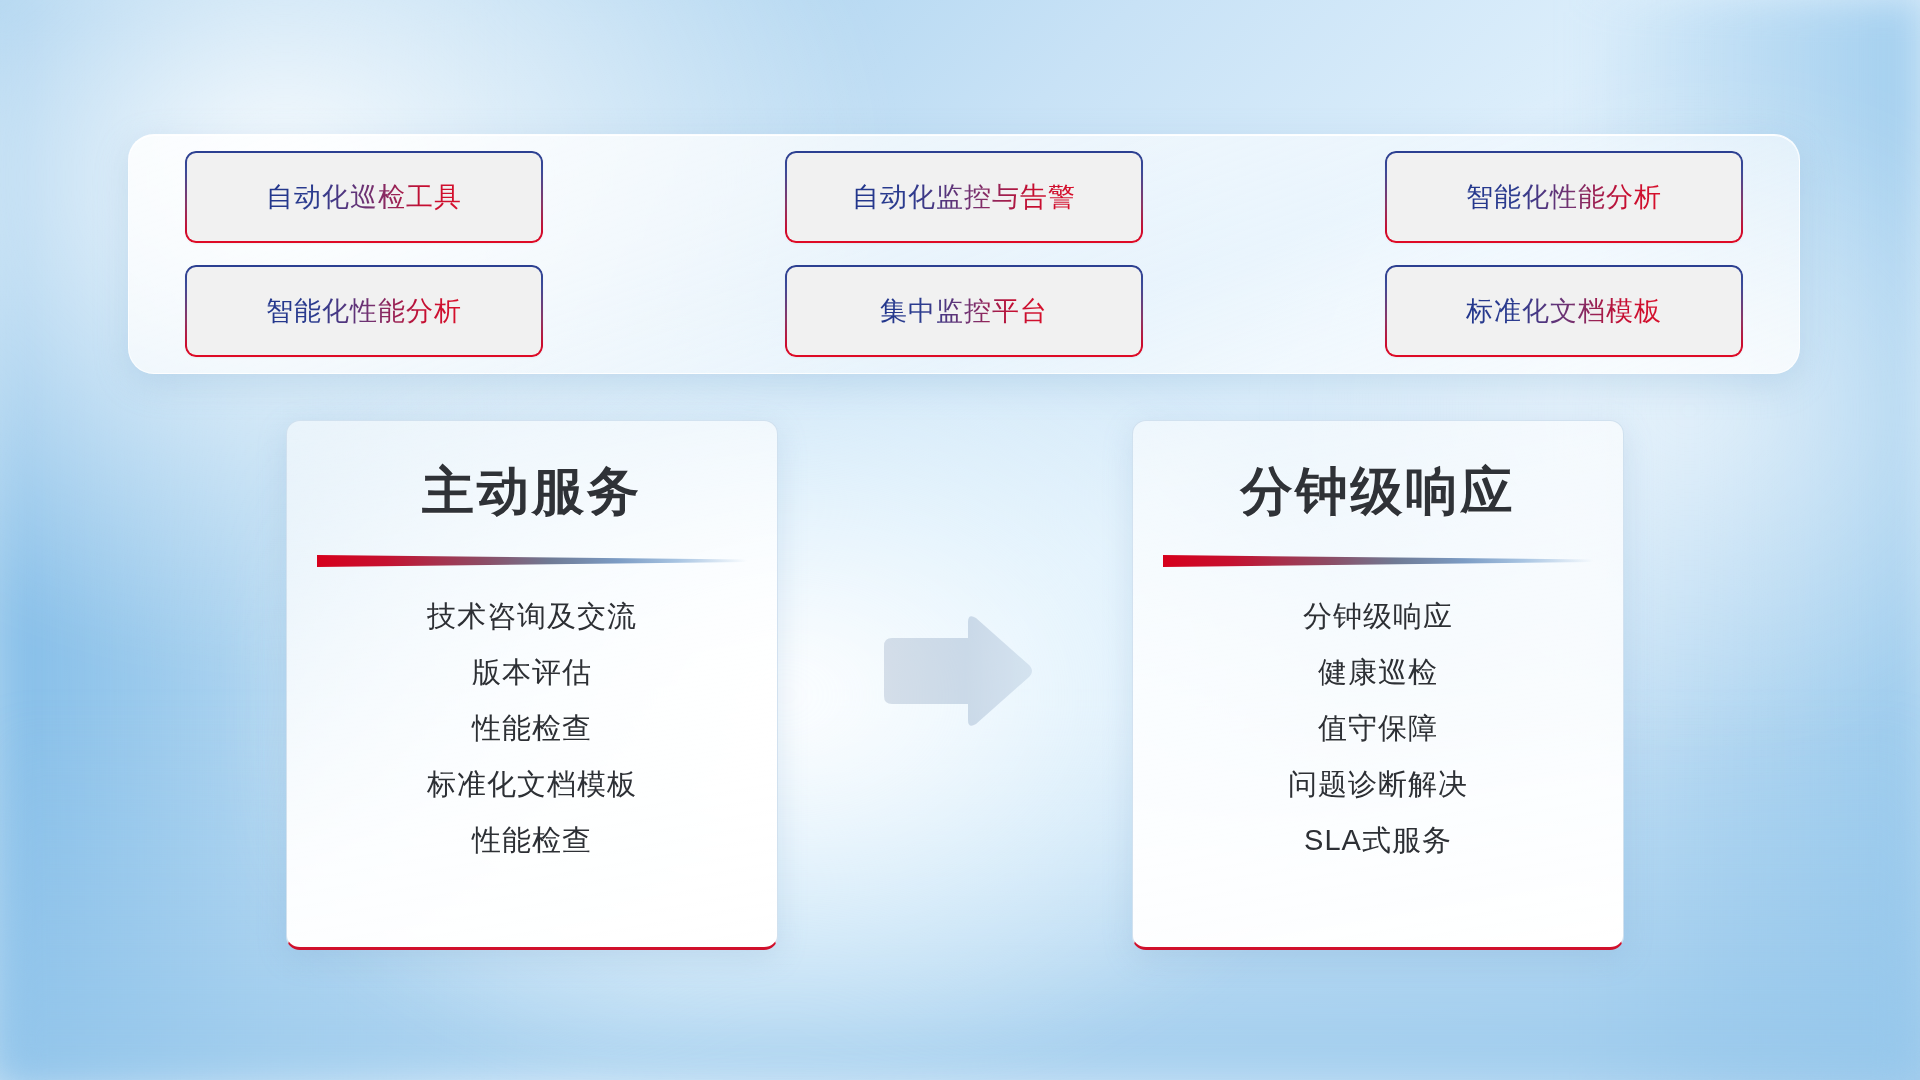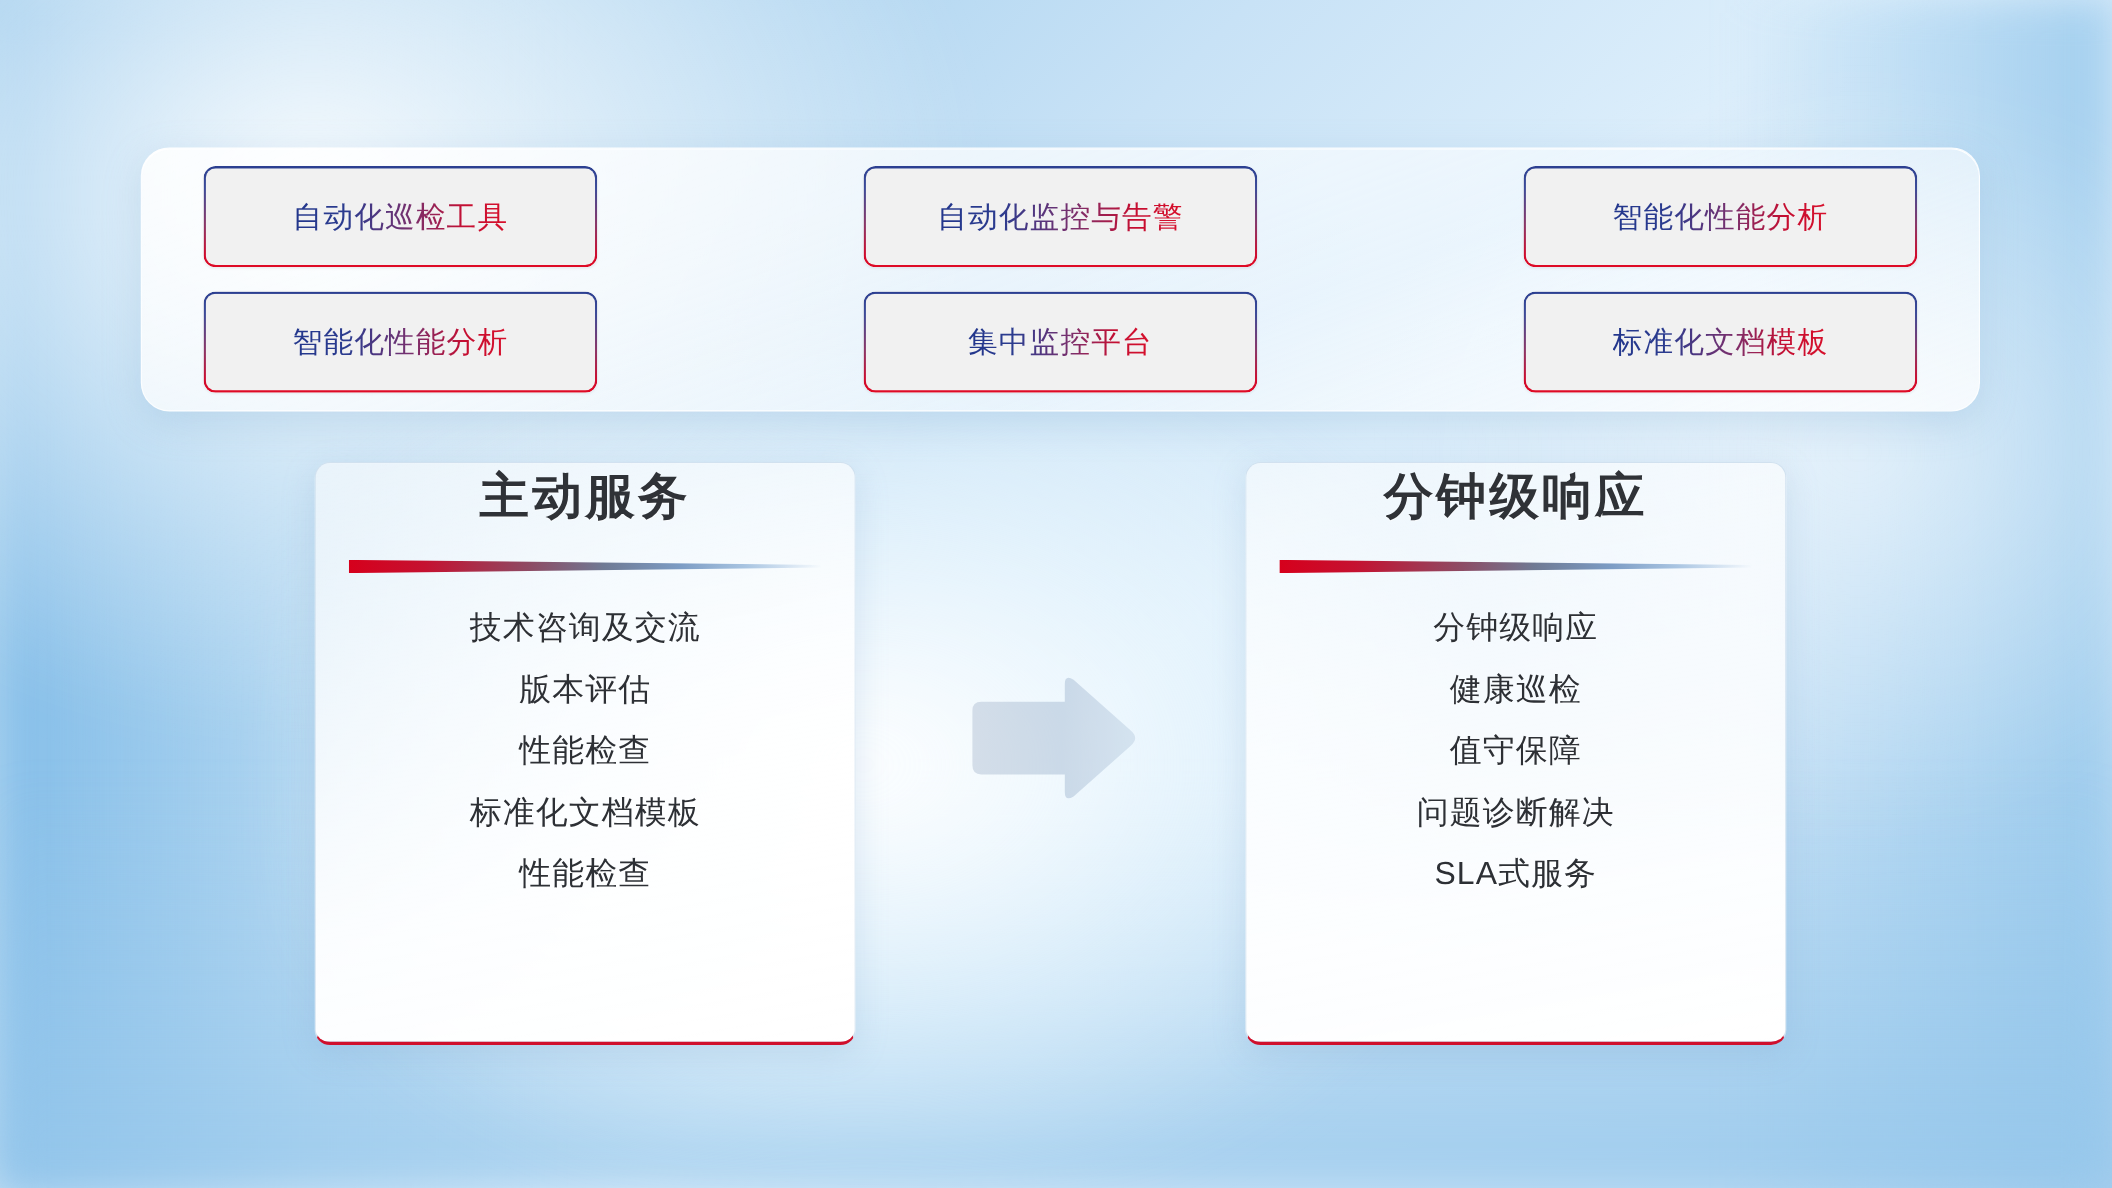--- a/index.html
+++ b/index.html
@@ -101,22 +101,23 @@
     background:linear-gradient(170deg,rgba(255,255,255,.52) 0%,rgba(255,255,255,.78) 38%,rgba(255,255,255,.95) 72%,#ffffff 100%);
     border:1px solid rgba(205,222,238,.9);
     border-bottom:3px solid #d0102c;
     box-shadow:0 8px 30px rgba(120,160,200,.22);
     overflow:hidden;
   }
   #card-active{ left:286px; }
   #card-passive{ left:1132px; }
 
   .svc-title{
+    margin-top:36px;
     text-align:center;
-    font-size:45px; font-weight:700; letter-spacing:3px;
+    font-size:52px; font-weight:700; letter-spacing:3px;
     color:#2f3237;
     text-shadow:0 1px 1px rgba(255,255,255,.8);
   }
 
   .svc-divider{
     position:relative;
     margin:28px auto 0;
     width:430px; height:12px;
   }
   .svc-divider .taper{

